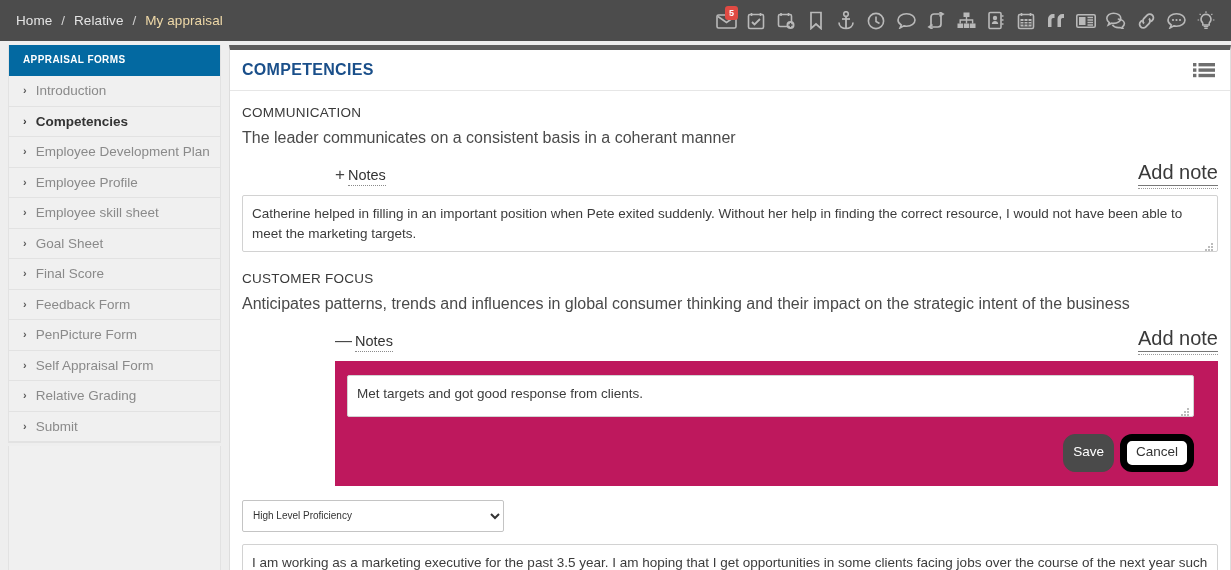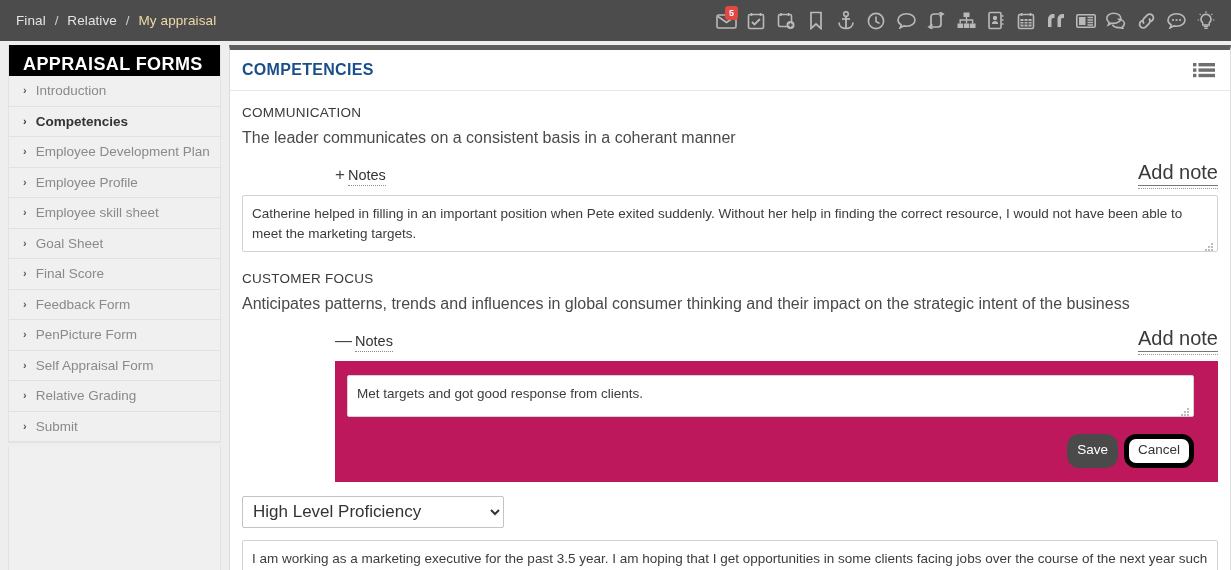--- a/index.html
+++ b/index.html
@@ -61,23 +61,23 @@
   
   #sidebar {
     position: absolute;
     top: 45px; left: 8px;
     width: 213px;
     background: #f0f0f0;
     border: 1px solid #e2e2e2;
     border-top: none;
   }
   #sidebar-header {
-    background: #000000;
+    background: #0369a1;
     color: #ffffff;
-    font-size: 18px;
+    font-size: 10px;
     font-weight: bold;
     letter-spacing: .4px;
     padding: 9px 0 18px 14px;
     height: 31px;
   }
   .side-item {
     height: 30.5px;
     display: flex; align-items: center;
     padding-left: 14px;
     border-bottom: 1px solid #e2e2e2;
@@ -227,42 +227,42 @@
     cursor: pointer;
   }
   .btn-save {
     background: #4a4a4a;
     color: #fff;
     border: 1px solid #4a4a4a;
   }
   .btn-cancel {
     background: #fff;
     color: #333;
-    border: 5px solid #000000;
+    border: 7px solid #000000;
   }
 
   select.prof {
     margin-top: 14px;
     width: 262px;
     height: 32px;
     font-family: "Liberation Sans", sans-serif;
-    font-size: 17px;
+    font-size: 10px;
     color: #333;
     padding: 4px 6px;
     border: 1px solid #c4c4c4;
     border-radius: 2px;
     background: #fff;
   }
 </style>
 </head>
 <body>
 
 <div id="topbar">
   <div id="breadcrumb">
-    <span class="crumb">Final</span>
+    <span class="crumb">Home</span>
     <span class="sep">/</span>
     <span class="crumb">Relative</span>
     <span class="sep">/</span>
     <span class="crumb current">My appraisal</span>
   </div>
 
   <div id="topicons">
 
     <div class="tbicon">
       <svg width="21" height="16" viewBox="0 0 21 16">

